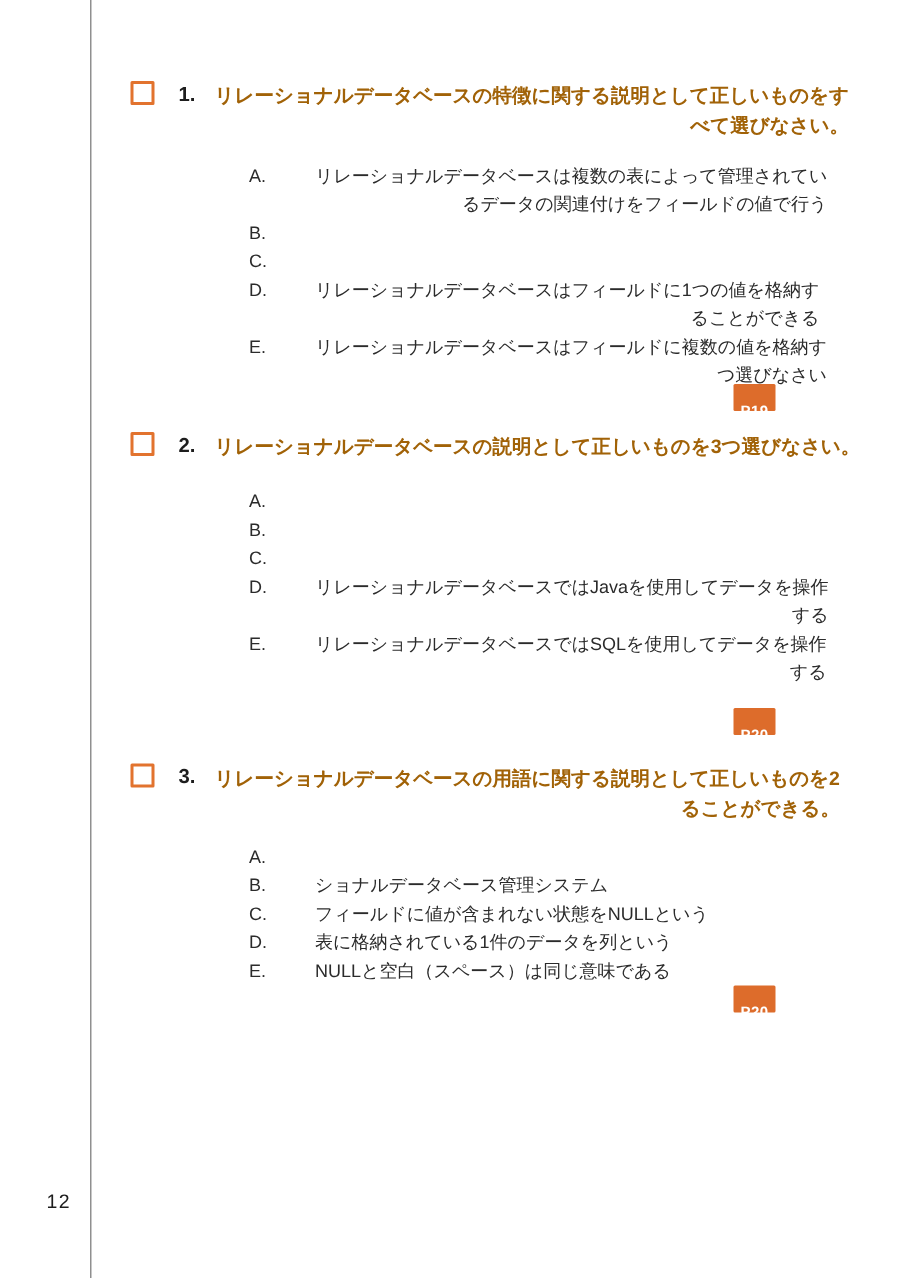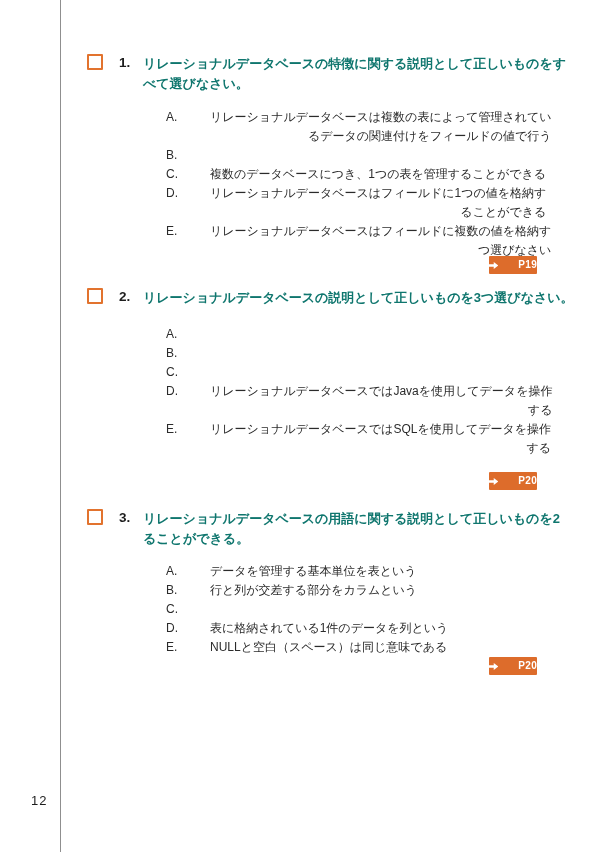--- a/index.html
+++ b/index.html
@@ -22,37 +22,37 @@
   .q3{top:509px;}
   .checkbox{
     position:absolute;left:87px;top:0;width:12px;height:12px;
     border:2.5px solid #e2732e;background:#fff;border-radius:1px;display:block;
   }
   .qnum{
     position:absolute;left:119px;top:1px;font-size:13.5px;font-weight:bold;color:#1d1d1d;
   }
   .prompt{
     position:absolute;left:143px;top:0;font-size:13px;font-weight:bold;
-    line-height:20px;white-space:pre;color:#0f766e;
+    line-height:20px;white-space:pre;color:#a16207;text-align:right;
   }
   .options{position:absolute;left:166px;}
   .q1 .options{top:54px;}
   .q2 .options{top:37px;}
   .q3 .options{top:53px;}
   .option{display:flex;align-items:flex-start;}
   .letter{
     width:44px;flex:0 0 44px;font-size:12px;line-height:19px;color:#2b2b2b;
   }
   .otext{
     font-size:12px;line-height:19px;white-space:pre;color:#2b2b2b;text-align:right;
   }
   .ref-badge{
-    position:absolute;left:489px;width:48px;height:18px;background:#dd6c2b;
+    position:absolute;left:489px;width:28px;height:18px;background:#dd6c2b;
     display:flex;align-items:center;justify-content:center;gap:20px;
-    border-radius:1px;cursor:pointer;
+    border-radius:1px;cursor:pointer;flex-direction:column;
   }
   .q1 .ref-badge{top:202px;}
   .q2 .ref-badge{top:184px;}
   .q3 .ref-badge{top:148px;}
   .ref-label{
     color:#ffffff;font-size:10px;font-weight:bold;letter-spacing:0.3px;line-height:1;
   }
   .ref-arrow{display:block;}
 </style>
 </head>
@@ -70,21 +70,20 @@
     <div class="option">
       <span class="letter">A.</span>
       <div class="otext">リレーショナルデータベースは複数の表によって管理されてい
 るデータの関連付けをフィールドの値で行う</div>
     </div>
     <div class="option">
       <span class="letter">B.</span>
     </div>
     <div class="option">
       <span class="letter">C.</span>
-      <div class="otext">複数のデータベースにつき、1つの表を管理することができる</div>
     </div>
     <div class="option">
       <span class="letter">D.</span>
       <div class="otext">リレーショナルデータベースはフィールドに1つの値を格納す
 ることができる</div>
     </div>
     <div class="option">
       <span class="letter">E.</span>
       <div class="otext">リレーショナルデータベースはフィールドに複数の値を格納す
 つ選びなさい</div>
@@ -132,28 +131,28 @@
 </section>
 
 <section class="question q3">
   <span class="checkbox"></span>
   <span class="qnum">3.</span>
   <div class="prompt">リレーショナルデータベースの用語に関する説明として正しいものを2
 ることができる。</div>
   <div class="options">
     <div class="option">
       <span class="letter">A.</span>
-      <div class="otext">データを管理する基本単位を表という</div>
     </div>
     <div class="option">
       <span class="letter">B.</span>
-      <div class="otext">行と列が交差する部分をカラムという</div>
+      <div class="otext">ショナルデータベース管理システム</div>
     </div>
     <div class="option">
       <span class="letter">C.</span>
+      <div class="otext">フィールドに値が含まれない状態をNULLという</div>
     </div>
     <div class="option">
       <span class="letter">D.</span>
       <div class="otext">表に格納されている1件のデータを列という</div>
     </div>
     <div class="option">
       <span class="letter">E.</span>
       <div class="otext">NULLと空白（スペース）は同じ意味である</div>
     </div>
   </div>

